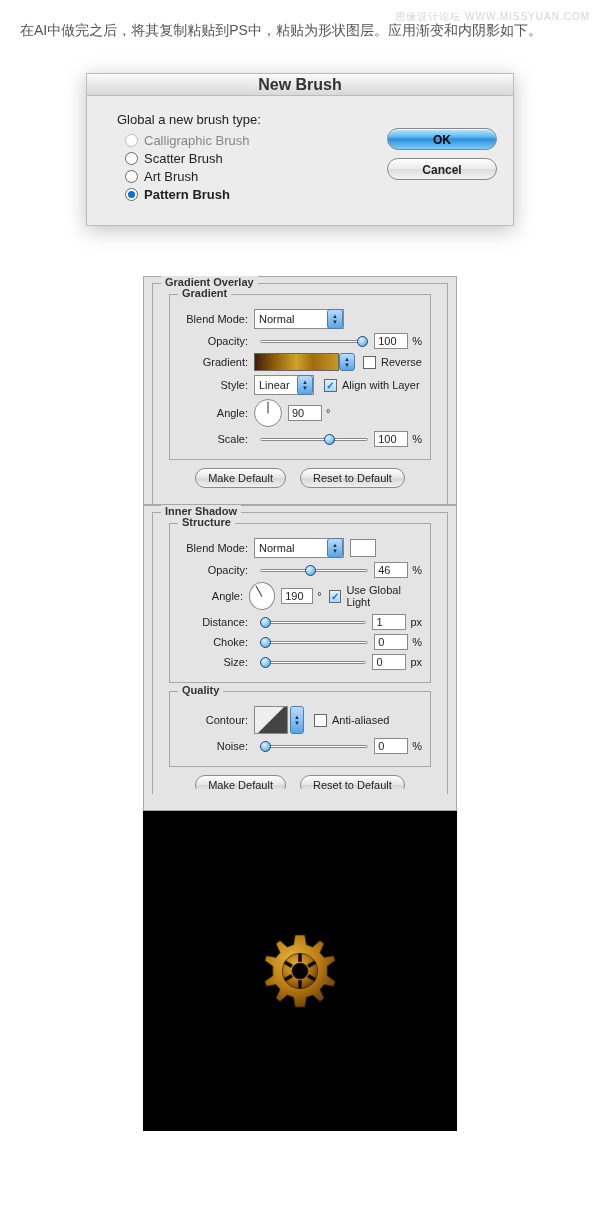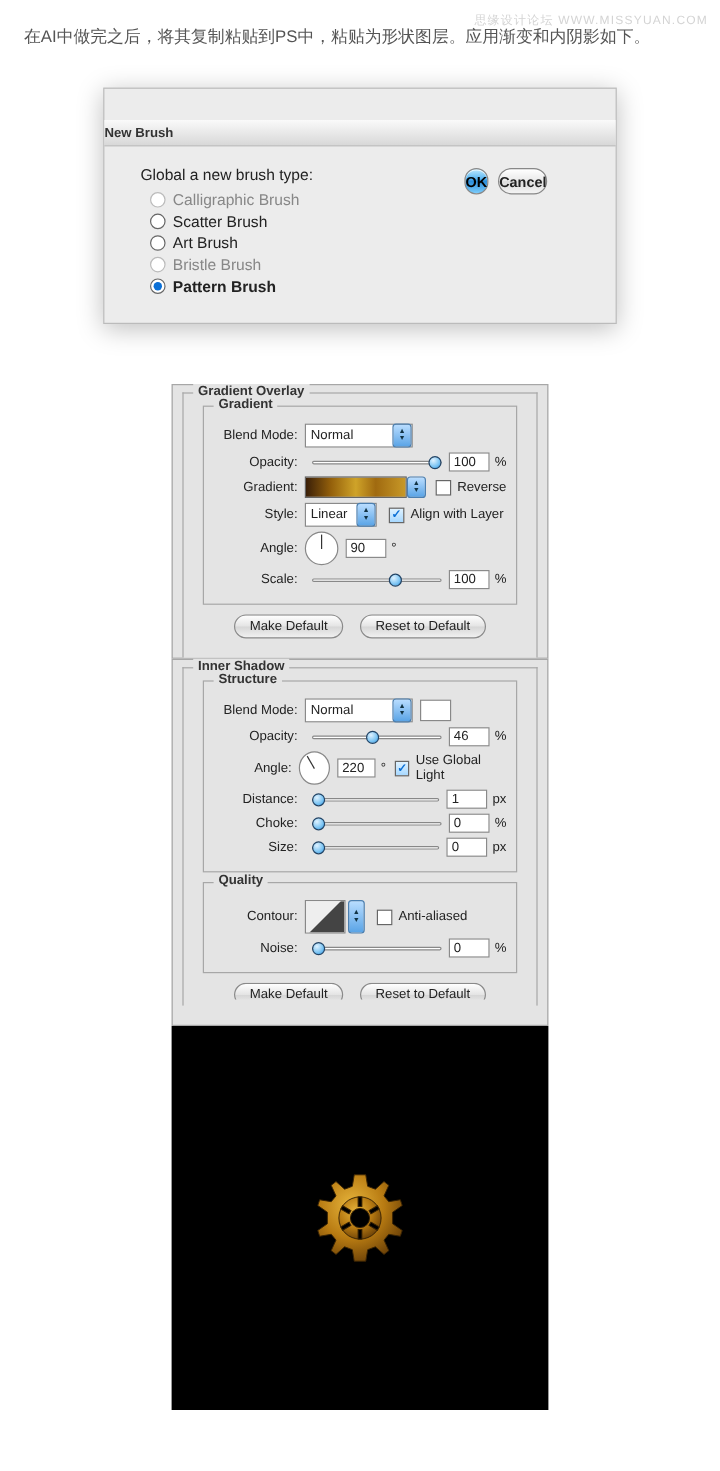--- a/index.html
+++ b/index.html
@@ -30,47 +30,46 @@
     width: 428px;
     margin: 20px auto 50px auto;
     background: #ececec;
     border: 1px solid #bbb;
     box-shadow: 0 4px 20px rgba(0,0,0,0.25);
   }
   .titlebar {
     height: 22px;
     background: linear-gradient(#fafafa,#d8d8d8);
     border-bottom: 1px solid #bbb;
-    text-align: left;
+    text-align: center;
     line-height: 22px;
     font-weight: bold;
-    font-size: 11px;
+    font-size: 16px;
     color: #333;
-    margin-top: 26px;
   }
   .dialog-body {
     display: flex;
     padding: 16px 16px 20px 30px;
   }
   .brush-left { flex: 1; }
   .brush-prompt { font-size: 13px; margin-bottom: 6px; color:#222; }
   .radio-list { margin-left: 8px; }
   .radio-row { display:flex; align-items:center; margin: 3px 0; font-size:13px; }
   .radio-row.dim { color:#878787; }
   .radio-circle {
     width: 13px; height: 13px; border-radius:50%;
     border:1px solid #666; margin-right:6px; background:#fff;
     display:inline-flex; align-items:center; justify-content:center;
   }
   .radio-row.dim .radio-circle { border-color:#bbb; }
   .radio-circle.selected::after {
     content:""; width:7px; height:7px; border-radius:50%;
     background:#0a6fd6;
   }
-  .btn-col { width:110px; display:flex; gap:8px; margin-top:2px; }
+  .btn-col { width:110px; display:flex; flex-direction:column; gap:8px; margin-top:16px; }
   .aqua-btn {
     height:22px; border-radius:11px; font-size:12px; font-weight:bold;
     text-align:center; line-height:22px; border:1px solid #888;
     box-shadow: inset 0 1px 0 rgba(255,255,255,0.7);
   }
   .aqua-btn.primary {
     background: linear-gradient(#bfeaff,#5ab6f2 40%,#2b8edb 50%,#7cccfb);
     color:#000;
   }
   .aqua-btn.secondary {
@@ -200,24 +199,20 @@
           <span>Calligraphic Brush</span>
         </div>
         <div class="radio-row">
           <span class="radio-circle"></span>
           <span>Scatter Brush</span>
         </div>
         <div class="radio-row">
           <span class="radio-circle"></span>
           <span>Art Brush</span>
         </div>
-        <div class="radio-row dim">
-          <span class="radio-circle"></span>
-          <span>Bristle Brush</span>
-        </div>
         <div class="radio-row">
           <span class="radio-circle selected"></span>
           <span style="font-weight:bold">Pattern Brush</span>
         </div>
       </div>
     </div>
     <div class="btn-col">
       <div class="aqua-btn primary">OK</div>
       <div class="aqua-btn secondary">Cancel</div>
     </div>
@@ -322,21 +317,21 @@
         </div>
         <div class="num-box">46</div>
         <span class="unit">%</span>
       </div>
 
       <div class="form-row">
         <label>Angle:</label>
         <div class="angle-dial">
           <div class="hand" style="transform:rotate(-120deg)"></div>
         </div>
-        <div class="num-box">220</div>
+        <div class="num-box">190</div>
         <span class="unit">°</span>
         <span style="width:8px"></span>
         <span class="checkbox checked">✓</span>
         <span style="font-size:11px">Use Global Light</span>
       </div>
 
       <div class="form-row">
         <label>Distance:</label>
         <div class="slider">
           <div class="track"></div>

